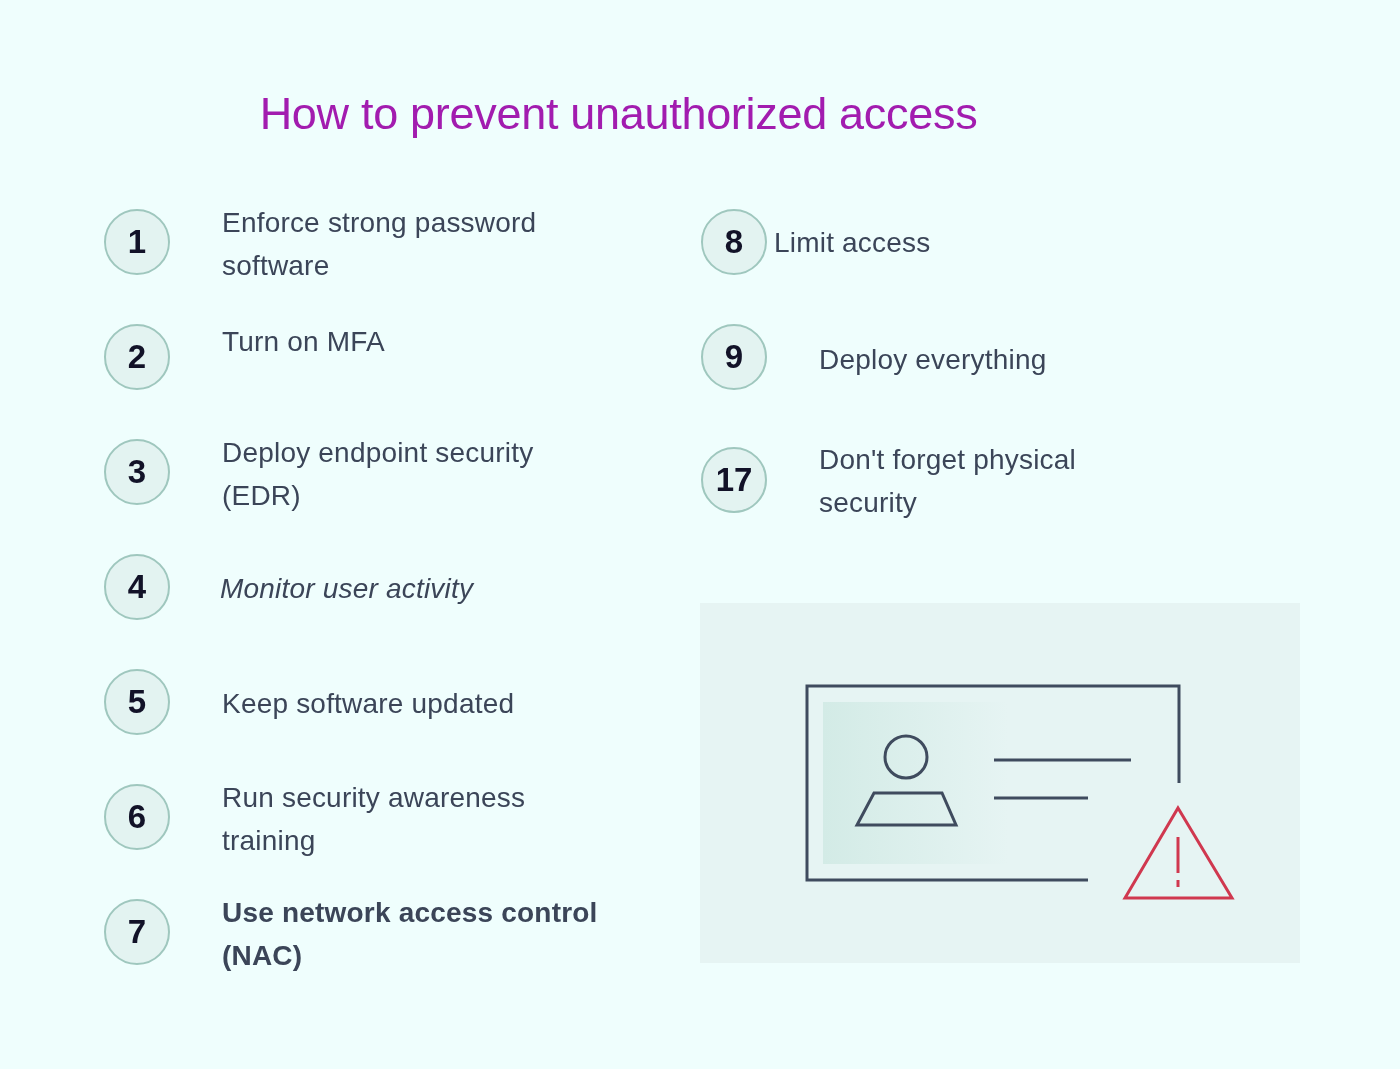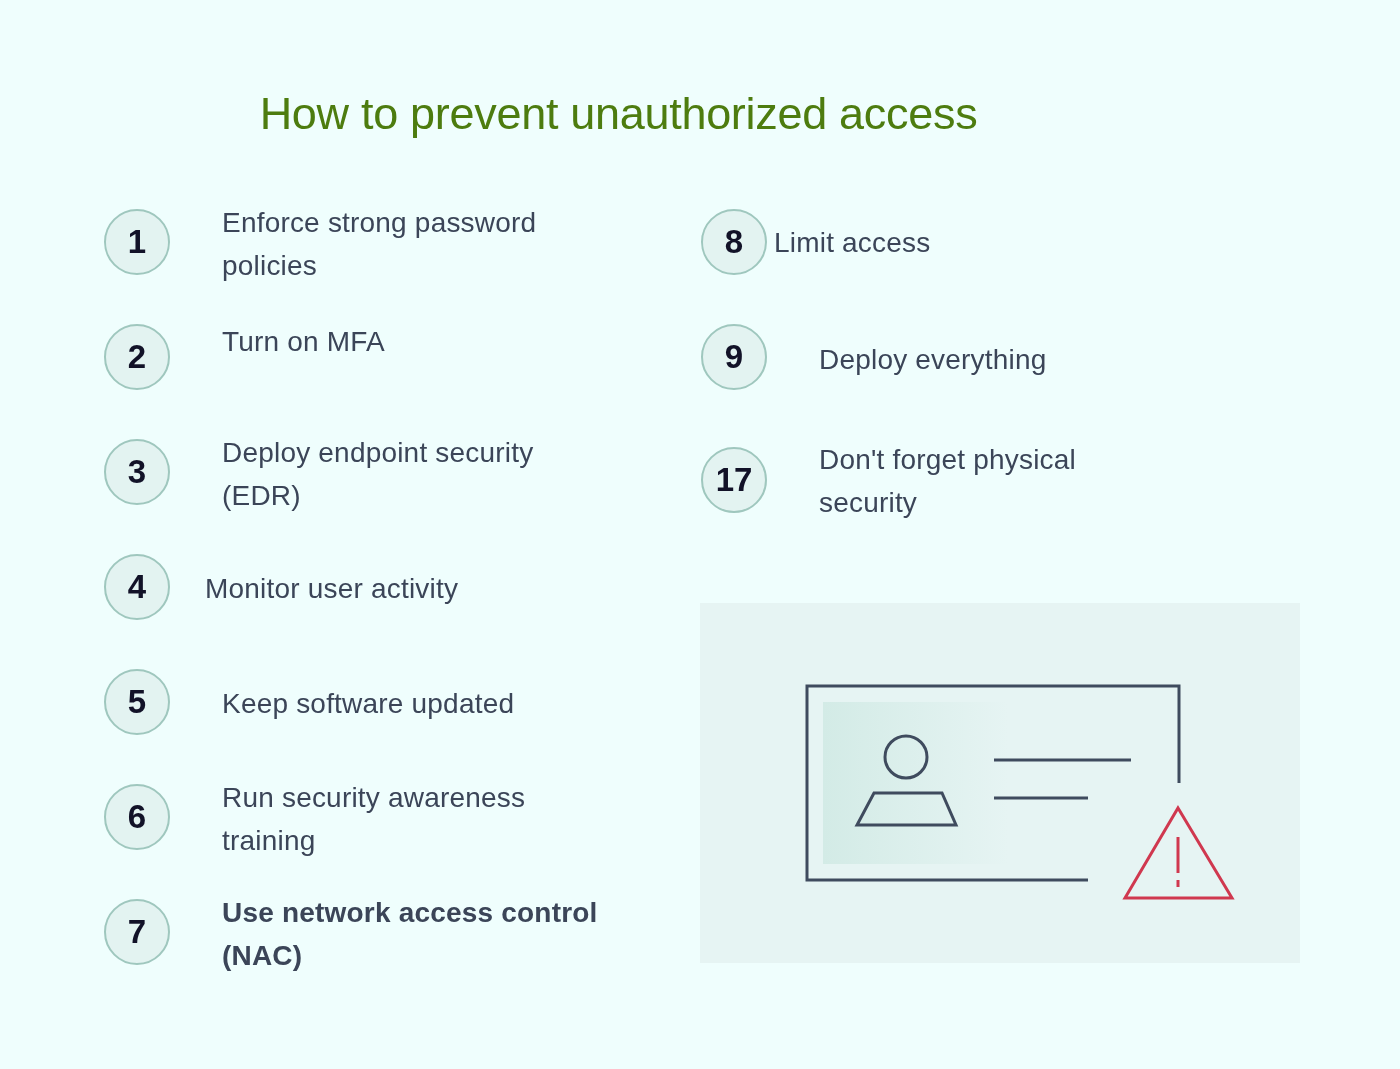--- a/index.html
+++ b/index.html
@@ -5,21 +5,21 @@
   html, body { margin: 0; padding: 0; }
   body {
     width: 1400px; height: 1069px;
     background: #effefd;
     font-family: "Liberation Sans", "DejaVu Sans", sans-serif;
     position: relative; overflow: hidden;
   }
   .title {
     position: absolute; left: 0; top: 88px; width: 1237px;
     text-align: center; font-size: 45px; font-weight: 400;
-    color: #4d7c0f; letter-spacing: -0.3px;
+    color: #a21caf; letter-spacing: -0.3px;
   }
   .item { position: absolute; display: flex; align-items: center; }
   .circle {
     width: 66px; height: 66px; border-radius: 50%;
     border: 2.5px solid #9fc7be; background: #e3f3f1;
     display: flex; align-items: center; justify-content: center;
     font-size: 33px; font-weight: 700; color: #121228;
     box-sizing: border-box; flex-shrink: 0;
   }
   .label {
@@ -33,37 +33,37 @@
 </style>
 </head>
 <body>
 
 <div class="title">How to prevent unauthorized access</div>
 
 <div class="item" style="left:104px; top:209px;">
   <div class="circle">1</div>
 </div>
 <div class="label" style="left:222px; top:201px;">Enforce strong password
-policies</div>
+software</div>
 
 <div class="item" style="left:104px; top:324px;">
   <div class="circle">2</div>
 </div>
 <div class="label" style="left:222px; top:320px;">Turn on MFA</div>
 
 <div class="item" style="left:104px; top:439px;">
   <div class="circle">3</div>
 </div>
 <div class="label" style="left:222px; top:431px;">Deploy endpoint security
 (EDR)</div>
 
 <div class="item" style="left:104px; top:554px;">
   <div class="circle">4</div>
 </div>
-<div class="label" style="left:205px; top:567px;">Monitor user activity</div>
+<div class="label" style="left:220px; top:567px;font-style:italic;">Monitor user activity</div>
 
 <div class="item" style="left:104px; top:669px;">
   <div class="circle">5</div>
 </div>
 <div class="label" style="left:222px; top:682px;">Keep software updated</div>
 
 <div class="item" style="left:104px; top:784px;">
   <div class="circle">6</div>
 </div>
 <div class="label" style="left:222px; top:776px;">Run security awareness

